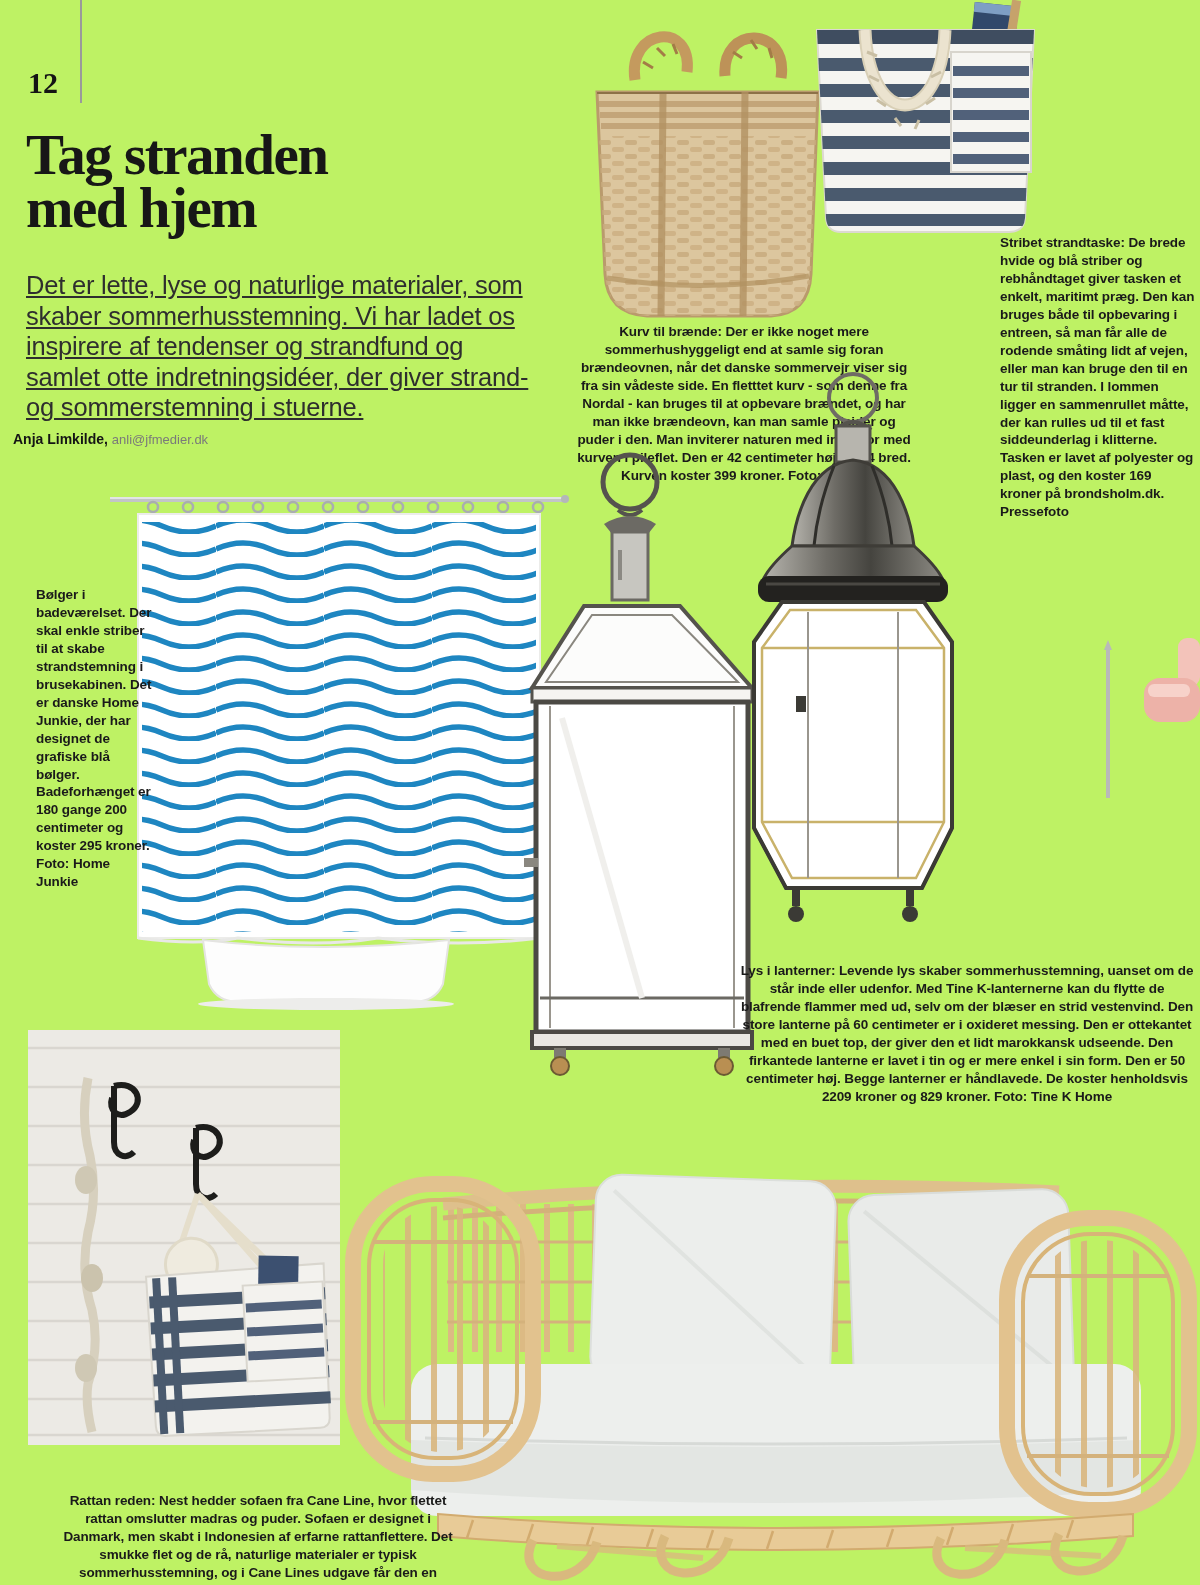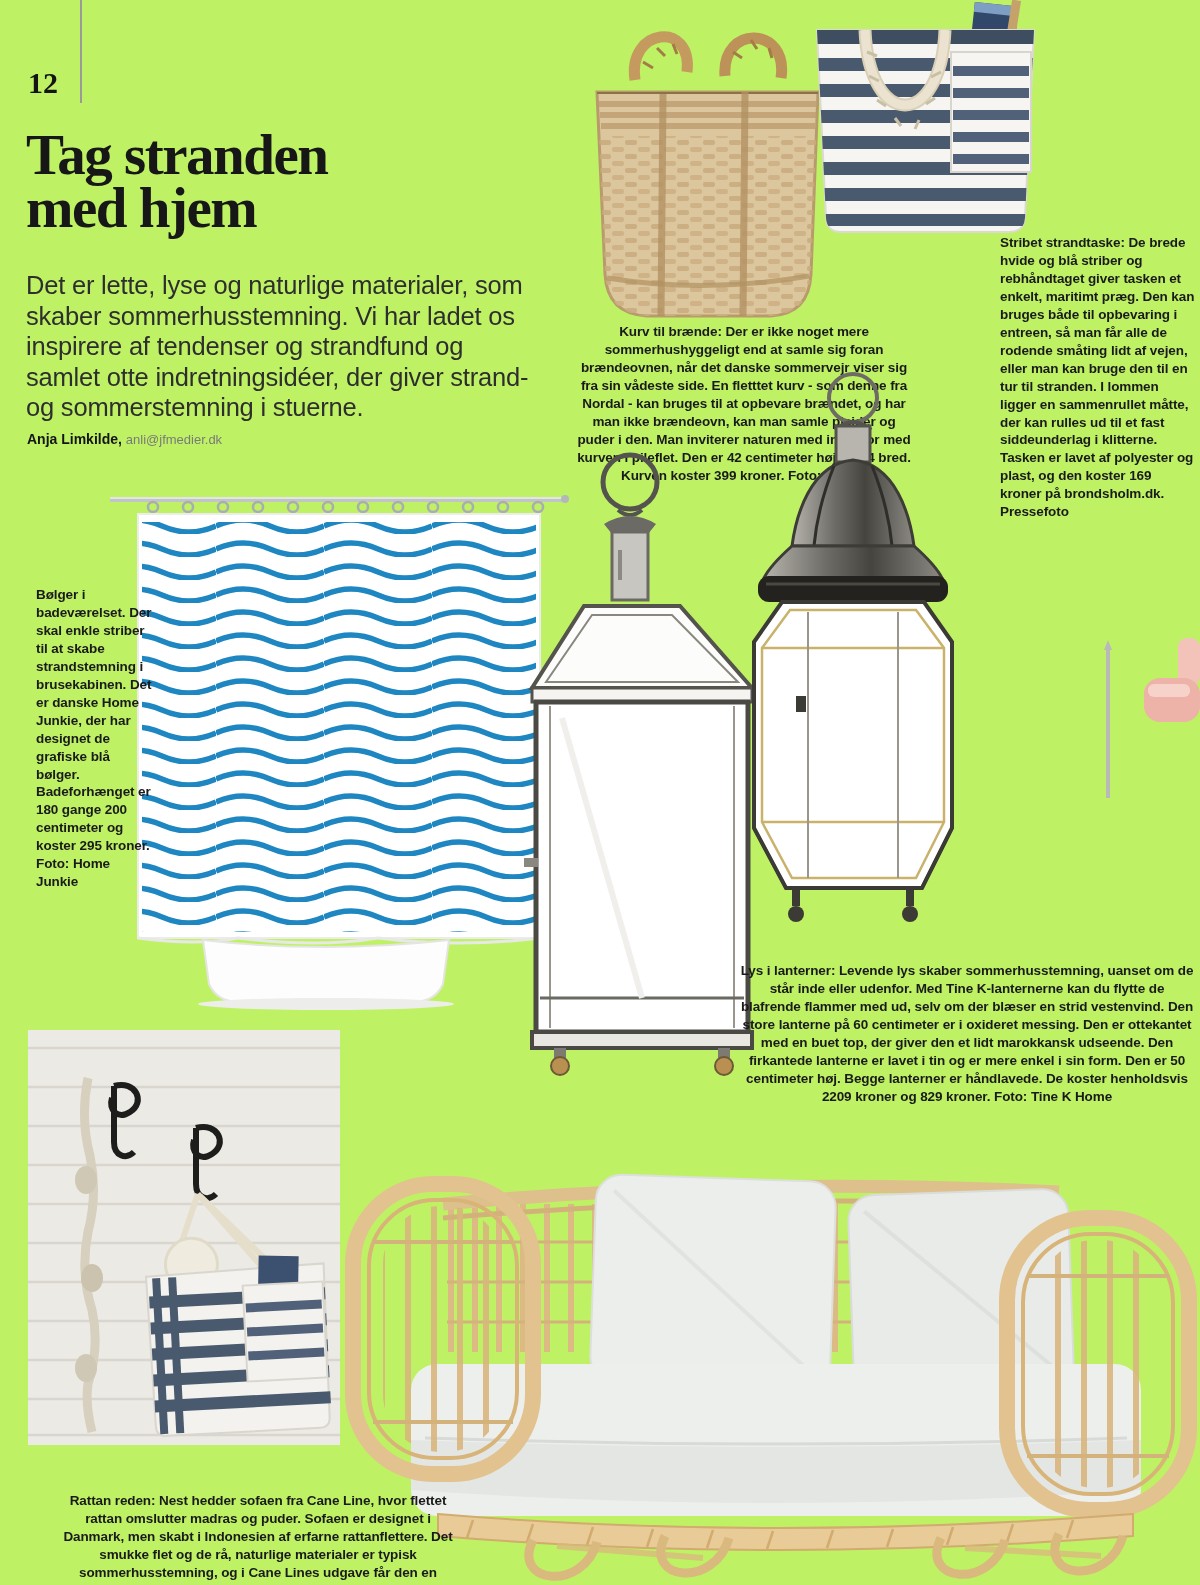--- a/index.html
+++ b/index.html
@@ -4,21 +4,21 @@
 <style>
   html,body{margin:0;padding:0;background:#ffffff;}
   .page{position:relative;width:1200px;height:1585px;background:#bef264;overflow:hidden;
         font-family:"Liberation Sans",sans-serif;}
   .abs{position:absolute;}
   .divider{width:2px;background:#9a9a9a;}
   .pagenum{font-family:"Liberation Serif",serif;font-weight:bold;font-size:30px;color:#141414;}
   .headline{font-family:"Liberation Serif",serif;font-weight:bold;font-size:57px;
             line-height:.93;letter-spacing:-1.5px;color:#171717;}
   .headline span{display:block;}
-  .intro{font-size:25.5px;line-height:1.2;letter-spacing:-.2px;color:#2e2e2e;}
+  .intro{font-size:25.5px;line-height:1.2;letter-spacing:-.2px;color:#2e2e2e;text-decoration:underline;}
   .byline{font-size:14px;font-weight:bold;color:#141414;}
   .byline .email{font-weight:normal;font-size:13px;color:#7a7a7a;}
   .cap{font-weight:bold;font-size:13.5px;line-height:1.33;letter-spacing:-.1px;color:#1a1a1a;}
   .tac{text-align:center;}
   .tar{text-align:left;}
   figure{margin:0;padding:0;}
   svg{display:block;}
 </style>
 </head>
 <body>
@@ -26,21 +26,21 @@
 <div class="page">
 
   <div class="abs divider" style="left:80px;top:0;height:103px;"></div>
   <div class="abs pagenum" style="left:28px;top:66px;">12</div>
 
   <h1 class="abs headline" style="left:26px;top:128px;margin:0;">
     <span>Tag stranden</span>
     <span>med hjem</span>
   </h1>
   <p class="abs intro" style="left:26px;top:270px;width:512px;margin:0;">Det er lette, lyse og naturlige materialer, som skaber sommerhusstemning. Vi har ladet os inspirere af tendenser og strandfund og samlet otte indretningsidéer, der giver strand- og sommerstemning i stuerne.</p>
-  <p class="abs byline" style="left:27px;top:431px;margin:0;">
+  <p class="abs byline" style="left:13px;top:431px;margin:0;">
     <span>Anja Limkilde,</span>
     <span class="email">anli@jfmedier.dk</span>
   </p>
 
   <figure class="abs" style="left:573px;top:12px;">
     <svg width="268" height="318" viewBox="0 0 268 318">
       <defs>
         <pattern id="weave" width="26" height="14" patternUnits="userSpaceOnUse">
           <rect x="0" y="2" width="12" height="5" rx="2" fill="#c8ab7e"></rect>
           <rect x="13" y="9" width="12" height="5" rx="2" fill="#cdb083"></rect>

